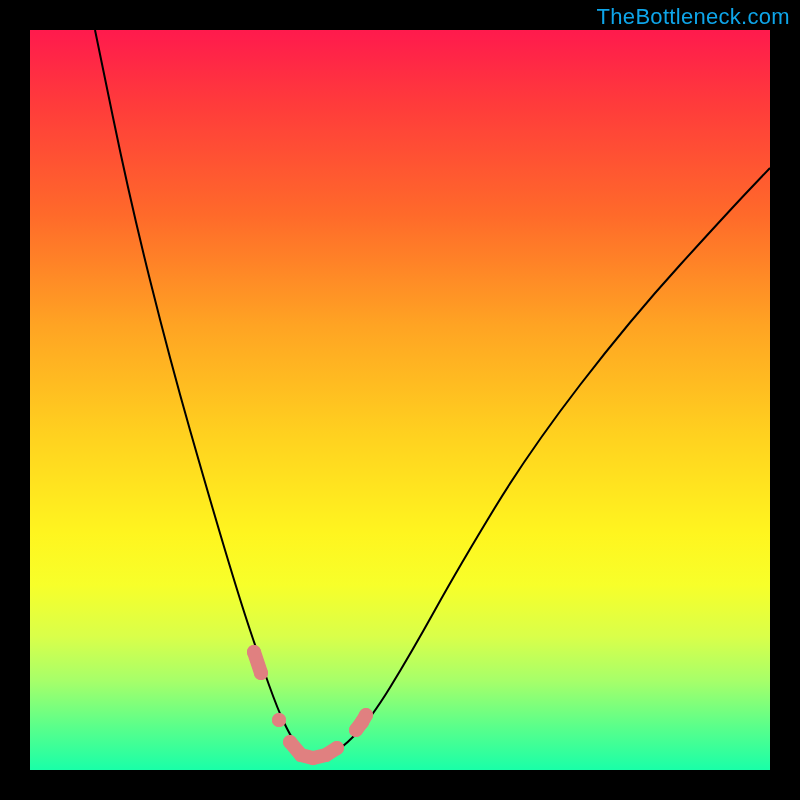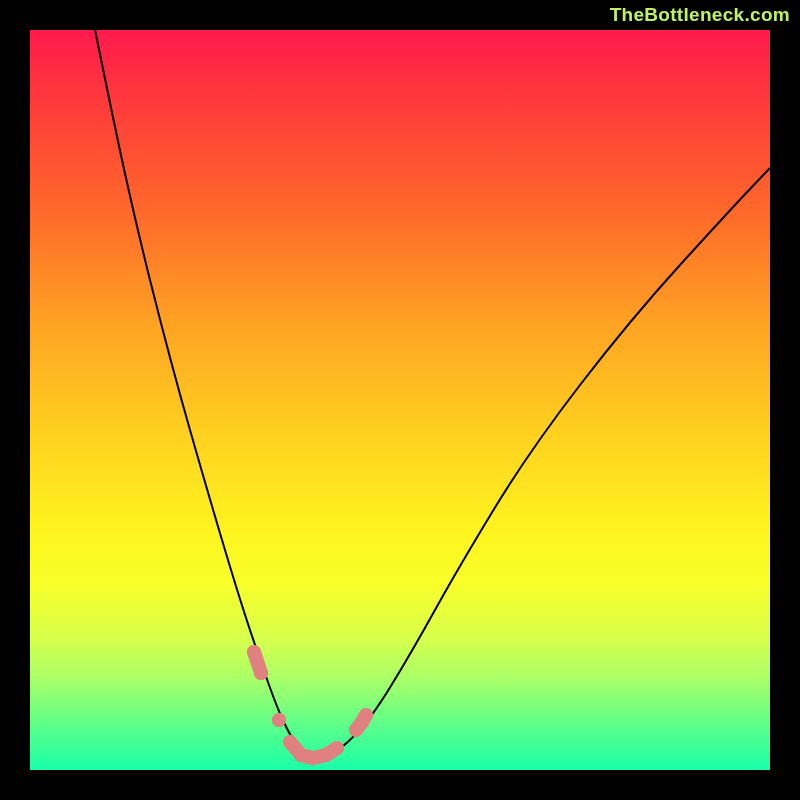--- a/index.html
+++ b/index.html
@@ -36,23 +36,23 @@
       #d9ff4a 82%,
       #a6ff6a 88%,
       #5cff8a 94%,
       #19ffa8 100%
     );
   }
   .watermark {
     position: absolute;
     top: 4px;
     right: 10px;
-    color: #bef264;
-    font-size: 19px;
-    font-weight: 700;
+    color: #0ea5e9;
+    font-size: 22px;
+    font-weight: 400;
     letter-spacing: 0.3px;
     z-index: 10;
   }
   svg.curve {
     position: absolute;
     left: 0;
     top: 0;
     width: 740px;
     height: 740px;
     overflow: visible;

